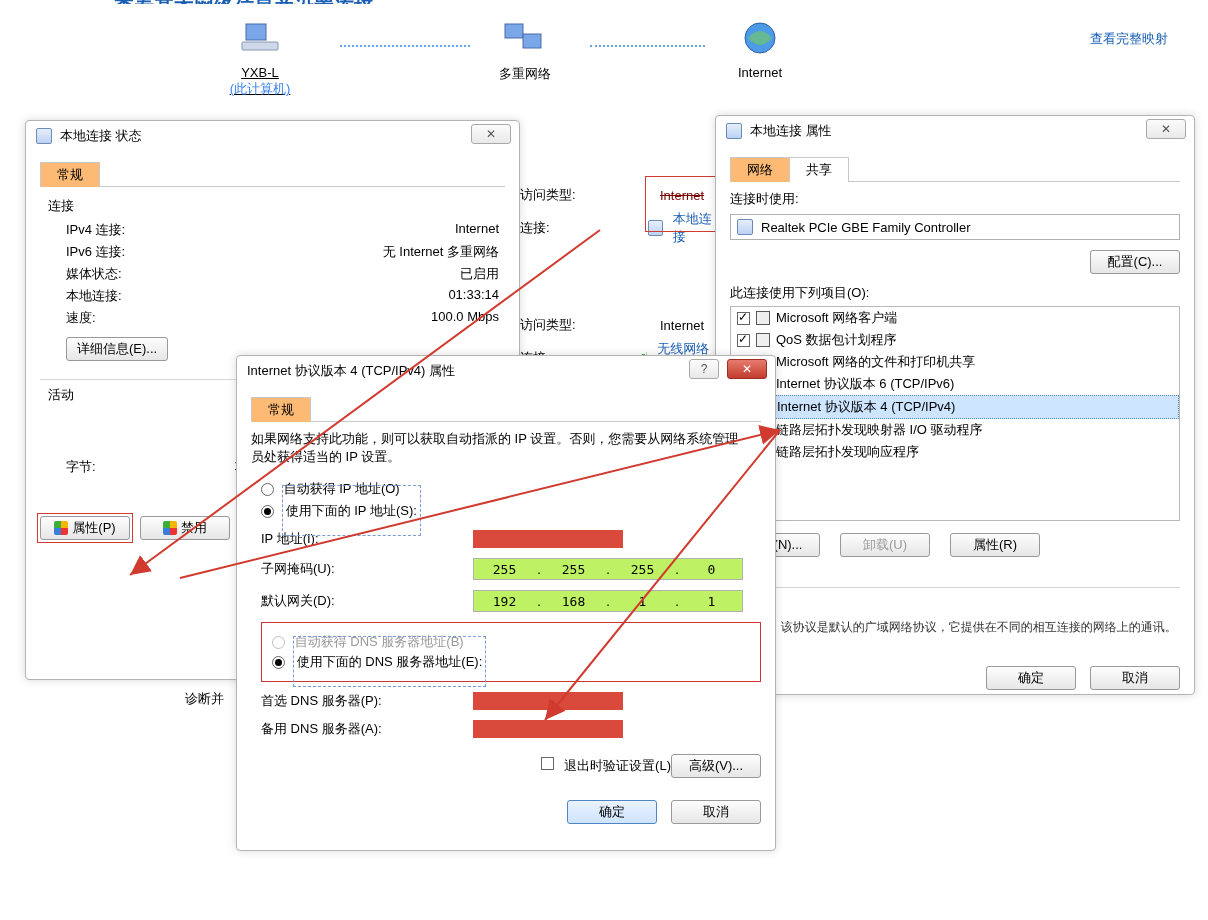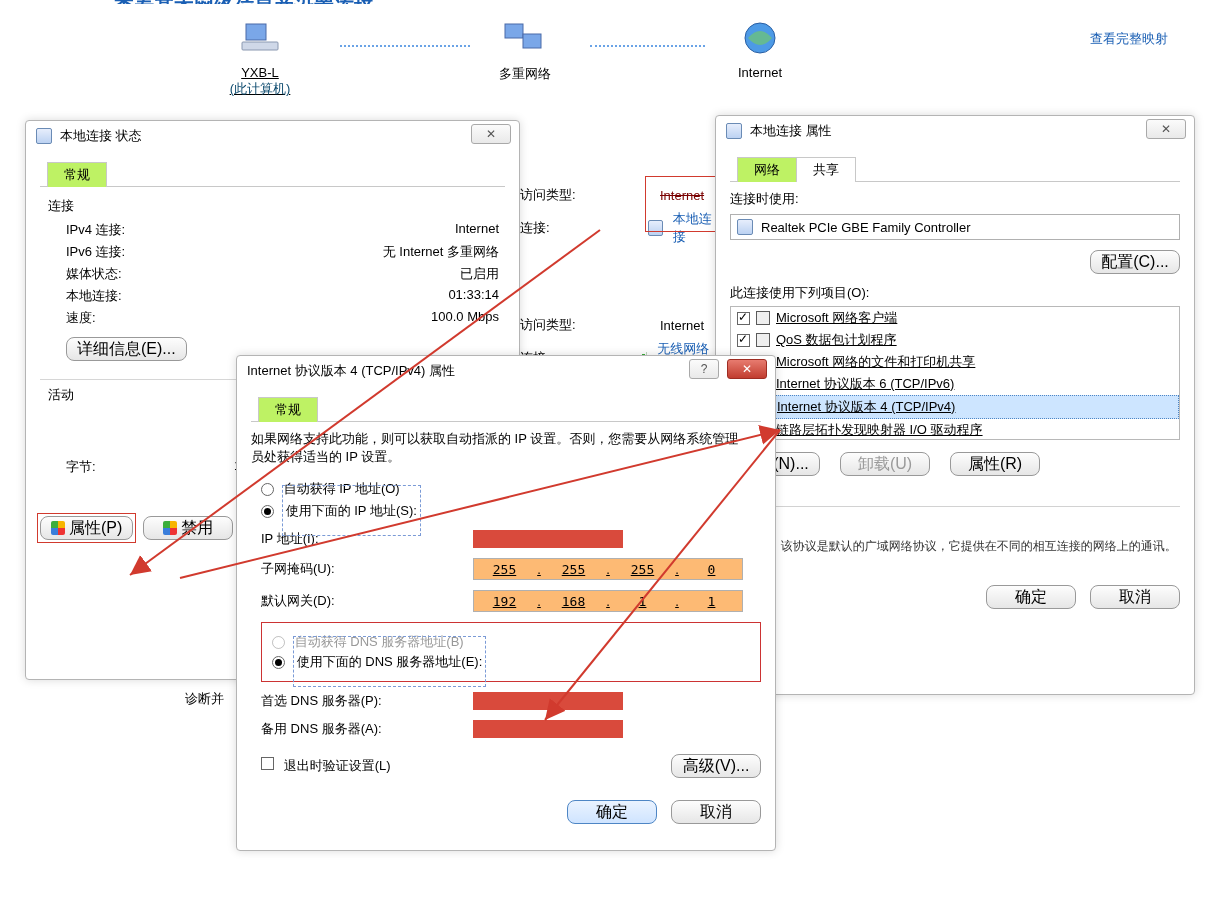--- a/index.html
+++ b/index.html
@@ -17,21 +17,21 @@
   .bg-header {
     position: absolute;
     left: 80px;
     top: 0;
     right: 0;
     height: 120px;
     border-bottom: 0;
   }
   .header-node { position: absolute; text-align: center; }
   .header-node .label { margin-top: 6px; display: block; }
-  .header-node .sub { color: #0c4a6e; }
+  .header-node .sub { color: #3b82f6; }
   .dots { position: absolute; top: 45px; border-top: 2px dotted #6aa3e6; height: 0; }
   .link-text { color: #1a5fb4; cursor: pointer; }
 
   .win {
     position: absolute;
     background: #FFFFFF;
     border: 1px solid #b4b4b4;
     border-radius: 4px;
     box-shadow: 0 0 10px rgba(0,0,0,.15);
   }
@@ -80,56 +80,56 @@
     content: attr(data-label);
     position:absolute;top:-9px;left:10px;
     background:#fff;padding:0 4px;font-size:13px;color:#333;
   }
   .kv { display:flex; margin: 4px 0; }
   .kv .k { flex: 0 0 150px; }
   .kv .v { flex:1; text-align:right; padding-right:6px;}
   .btn {
     display:inline-flex;align-items:center;justify-content:center;
     min-width: 90px; height: 24px;
-    border:1px solid #999;border-radius:8px;
+    border:1px solid #999;border-radius:3px;
     background:linear-gradient(#fdfdfd,#e6e6e6);
-    font-size:16px;padding:0 10px;cursor:pointer;
+    font-size:13px;padding:0 10px;cursor:pointer;
   }
   .btn.blue {
     background:linear-gradient(#eaf3ff,#cfe4ff);
     border-color:#4e86c5;
   }
   .shield {
     width:14px;height:14px;display:inline-block;margin-right:4px;
     background:conic-gradient(#f7b500 0 25%,#e33 25% 50%,#3a7edb 50% 75%,#3cae3c 75% 100%);
     border-radius:2px;
   }
 
   .tabs { display:flex; border-bottom:1px solid #c8c8c8; margin-bottom:8px;}
   .tab {
     border:1px solid #c8c8c8; border-bottom:none;
     padding:3px 16px; background:#fff; margin-right:-1px;
     position:relative; top:1px; cursor:pointer;
   }
-  .tab.active { background:#bef264;margin-left:7px; }
+  .tab.active { background:#fdba74; }
   .listbox {
     border:1px solid #b8b8b8; background:#fff;
-    height: 134px; overflow:hidden;text-decoration:underline;
+    height: 215px; overflow:hidden;
   }
   .listitem {
     display:flex;align-items:center;gap:6px;
     padding:2px 6px; cursor:default;
   }
   .listitem.sel { background:#cde5ff; border:1px dotted #4e86c5; }
   .chk { width:13px;height:13px;border:1px solid #666;display:inline-block;position:relative;}
   .chk.checked::after{content:'\2713';position:absolute;left:0px;top:-3px;font-size:12px;color:#000;}
   .proto-ico { width:14px;height:14px;display:inline-block;border:1px solid #5a5a5a;background:#efefef;}
   .field {
     display:flex;align-items:center;border:1px solid #b0b0b0;
-    height:22px;background:#fdba74;width:270px;text-decoration:underline;
+    height:22px;background:#bef264;width:270px;
   }
   .field .cell{flex:1;text-align:center;font-family:SimSun,monospace;}
   .field .dot{width:8px;text-align:center;}
   .row { display:flex;align-items:center;gap:12px;margin:10px 0;}
   .row .lbl{width:200px;}
   .radio{width:13px;height:13px;border:1px solid #666;border-radius:50%;display:inline-block;position:relative;margin-right:6px;vertical-align:middle;}
   .radio.on::after{content:'';position:absolute;inset:2px;border-radius:50%;background:#000;}
   .dns-box{ border:1px solid #cc3333; padding:8px 10px; margin-top:8px;}
   .redacted { background:#d94a3c; width:150px; height:18px; display:inline-block;}
   .dashed-hl{ outline:1px dashed #7a9ad6; outline-offset:1px; padding:16px 2px;}
@@ -403,21 +403,21 @@
       </div>
       <div class="row">
           <span class="lbl">首选 DNS 服务器(P):</span>
         <span class="redacted"></span>
         </div>
       <div class="row">
           <span class="lbl">备用 DNS 服务器(A):</span>
         <span class="redacted"></span>
         </div>
 
-      <div style="margin-top:16px;display:flex;align-items:center;justify-content:space-between;gap:16px;">
+      <div style="margin-top:16px;display:flex;align-items:center;justify-content:flex-end;">
         <span>
           <span class="chk"></span>
           <span style="margin-left:6px;">退出时验证设置(L)</span>
         </span>
         <button class="btn">高级(V)...</button>
       </div>
     </div>
     <div style="display:flex;gap:14px;justify-content:flex-end;margin-top:22px;">
       <button class="btn blue">确定</button>
       <button class="btn">取消</button>

